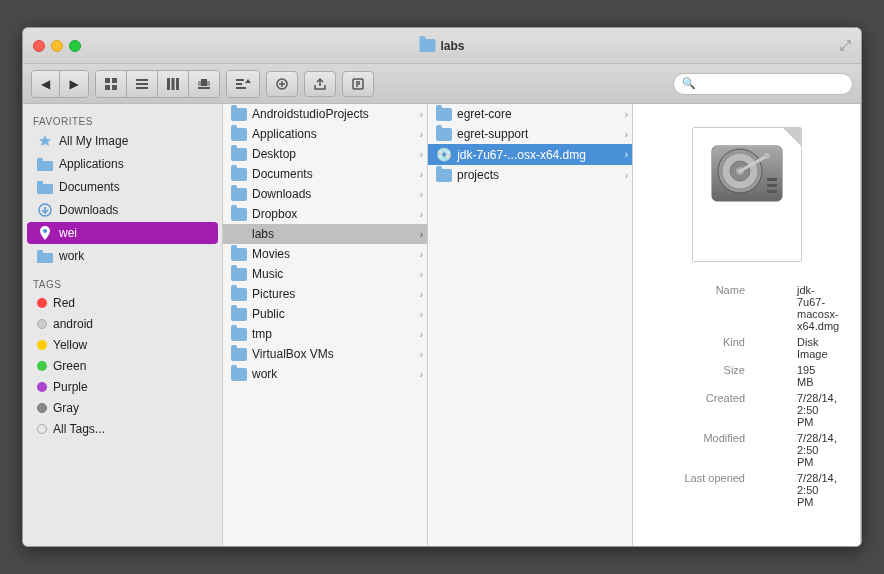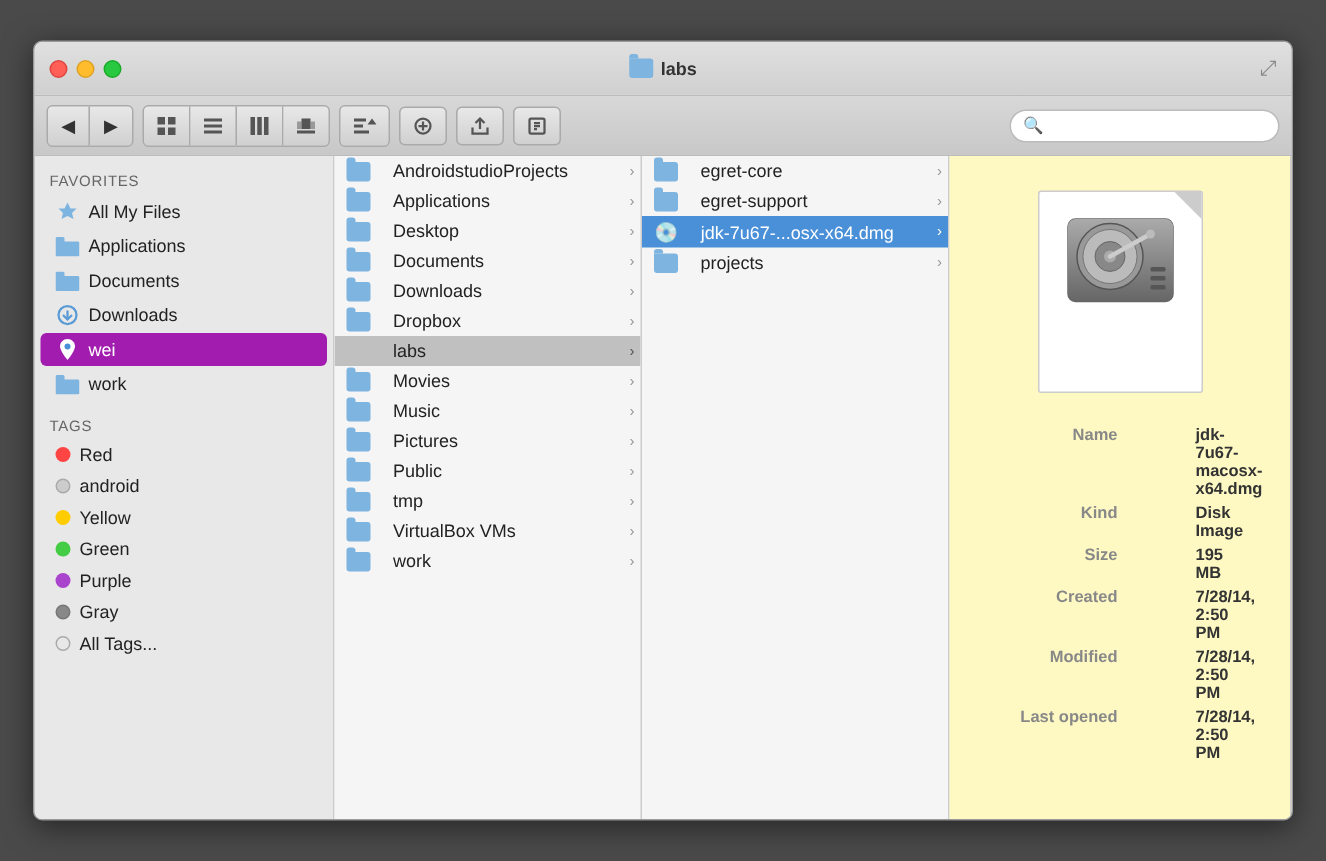--- a/index.html
+++ b/index.html
@@ -192,33 +192,32 @@
       flex-shrink: 0;
     }
     .file-column {
       width: 205px;
       border-right: 1px solid #ccc;
       overflow-y: auto;
       background: #f5f5f5;
     }
     .file-column.detail-pane {
       flex: 1;
-      background: #fef9c3;
+      background: #ffffff;
       display: flex;
       flex-direction: column;
       align-items: center;
       padding: 20px;
-      font-weight: bold;
     }
     .file-item {
       display: flex;
       align-items: center;
       padding: 3px 8px;
       cursor: pointer;
-      gap: 15px;
+      gap: 5px;
       font-size: 12px;
       color: #222;
       position: relative;
     }
     .file-item.selected {
       background: #4a90d9;
       color: white;
     }
     .file-item .chevron {
       position: absolute;
@@ -402,21 +401,21 @@
 
     <div class="sidebar">
       <div class="sidebar-section-header">FAVORITES</div>
 
       <div class="sidebar-item">
         <span class="sidebar-icon" style="color:#7eb4e0">
           <svg width="16" height="16" viewBox="0 0 16 16" fill="currentColor">
             <path d="M8 2L10 6H14L11 9L12 13L8 11L4 13L5 9L2 6H6Z"></path>
           </svg>
         </span>
-        <span>All My Files</span>
+        <span>All My Image</span>
       </div>
 
       <div class="sidebar-item">
         <span class="sidebar-icon folder-icon-blue">
           <svg width="16" height="13" viewBox="0 0 16 13">
             <rect x="0" y="3" width="16" height="10" rx="1" fill="#7eb4e0"></rect>
             <rect x="0" y="0" width="6" height="4" rx="1" fill="#7eb4e0"></rect>
           </svg>
         </span>
         <span>Applications</span>

